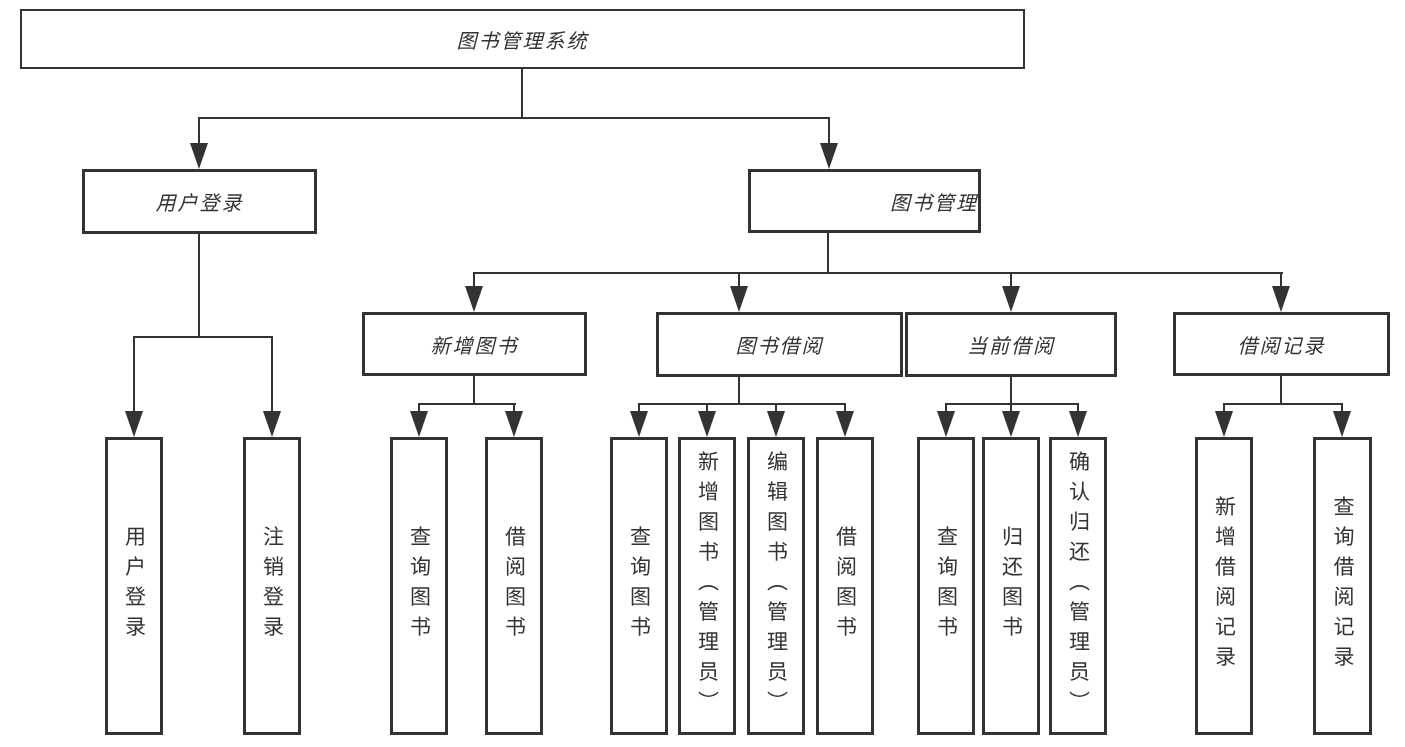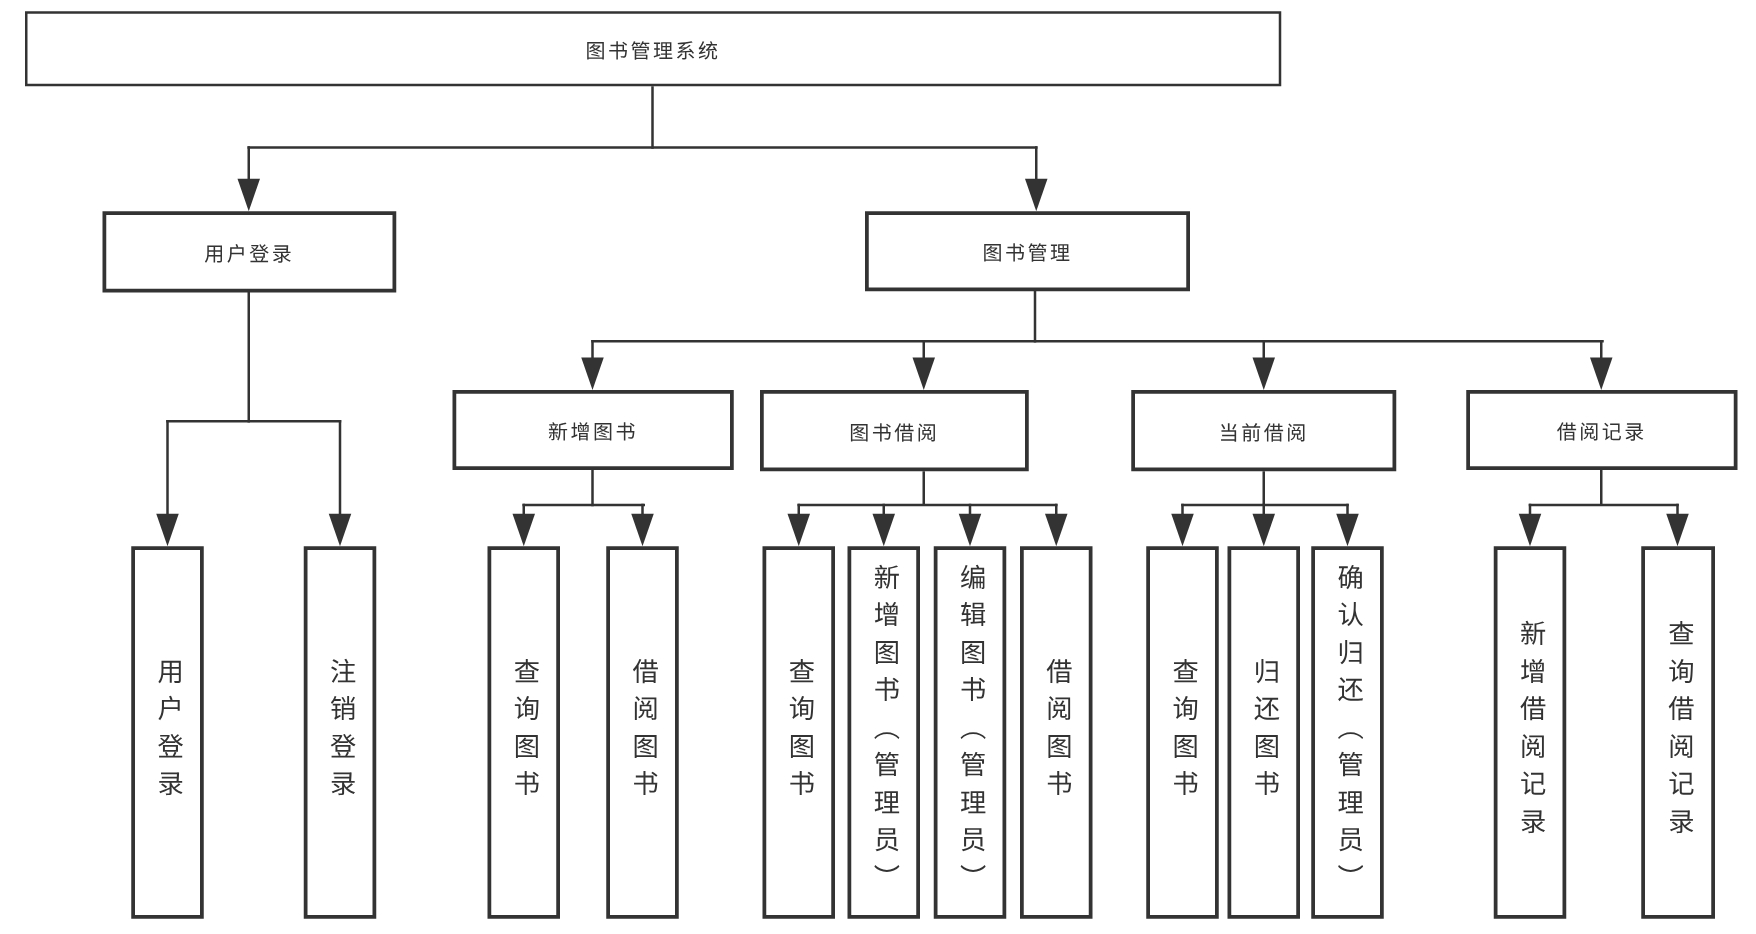--- a/index.html
+++ b/index.html
@@ -4,21 +4,21 @@
 <style>
   html,body{margin:0;padding:0;background:#fff;}
   body{font-family:"Liberation Sans","DejaVu Sans",sans-serif;}
   #stage{position:relative;width:1405px;height:747px;background:#ffffff;overflow:hidden;}
 
   
   .box{
     position:absolute;box-sizing:border-box;
     border:3px solid #333333;background:#ffffff;
     display:flex;align-items:center;justify-content:center;
-    color:#333333;font-size:16px;letter-spacing:2px;
+    color:#333333;font-size:20px;letter-spacing:2px;font-style:italic;
   }
   .rootbox{border-width:2px;}
   .vbox{
     position:absolute;box-sizing:border-box;
     border:3px solid #333333;background:#ffffff;
     display:flex;align-items:center;justify-content:center;
     color:#333333;
   }
   .vbox span{
     writing-mode:vertical-rl;text-orientation:mixed;
@@ -56,21 +56,21 @@
   <div class="ln" style="left:521px;top:69px;width:2px;height:50px;"></div>
   <div class="ln" style="left:198px;top:117px;width:632px;height:2px;"></div>
   <div class="ln" style="left:198px;top:117px;width:2px;height:30px;"></div>
   <div class="ln" style="left:828px;top:117px;width:2px;height:30px;"></div>
   <div class="arr" style="left:190px;top:143px;"></div>
   <div class="arr" style="left:820px;top:143px;"></div>
 
   <div class="box" style="left:82px;top:169px;width:235px;height:65px;">
     <span>用户登录</span>
   </div>
-  <div class="box" style="left:692px;top:169px;width:260px;height:64px;">
+  <div class="box" style="left:748px;top:169px;width:233px;height:64px;justify-content:flex-end;">
     <span>图书管理</span>
   </div>
 
   <div class="ln" style="left:198px;top:233px;width:2px;height:105px;"></div>
   <div class="ln" style="left:133px;top:336px;width:140px;height:2px;"></div>
   <div class="ln" style="left:133px;top:336px;width:2px;height:77px;"></div>
   <div class="ln" style="left:271px;top:336px;width:2px;height:77px;"></div>
   <div class="arr" style="left:125px;top:411px;"></div>
   <div class="arr" style="left:263px;top:411px;"></div>
 
@@ -81,21 +81,21 @@
   <div class="ln" style="left:1010px;top:272px;width:2px;height:16px;"></div>
   <div class="ln" style="left:1280px;top:272px;width:2px;height:16px;"></div>
   <div class="arr" style="left:465px;top:286px;"></div>
   <div class="arr" style="left:730px;top:286px;"></div>
   <div class="arr" style="left:1002px;top:286px;"></div>
   <div class="arr" style="left:1272px;top:286px;"></div>
 
   <div class="box" style="left:362px;top:312px;width:225px;height:64px;">
     <span>新增图书</span>
   </div>
-  <div class="box" style="left:608px;top:312px;width:215px;height:65px;">
+  <div class="box" style="left:656px;top:312px;width:247px;height:65px;">
     <span>图书借阅</span>
   </div>
   <div class="box" style="left:1173px;top:312px;width:217px;height:64px;">
     <span>借阅记录</span>
   </div>
   <div class="box" style="left:905px;top:312px;width:212px;height:65px;">
     <span>当前借阅</span>
   </div>
 
   <div class="ln" style="left:473px;top:376px;width:2px;height:29px;"></div>

